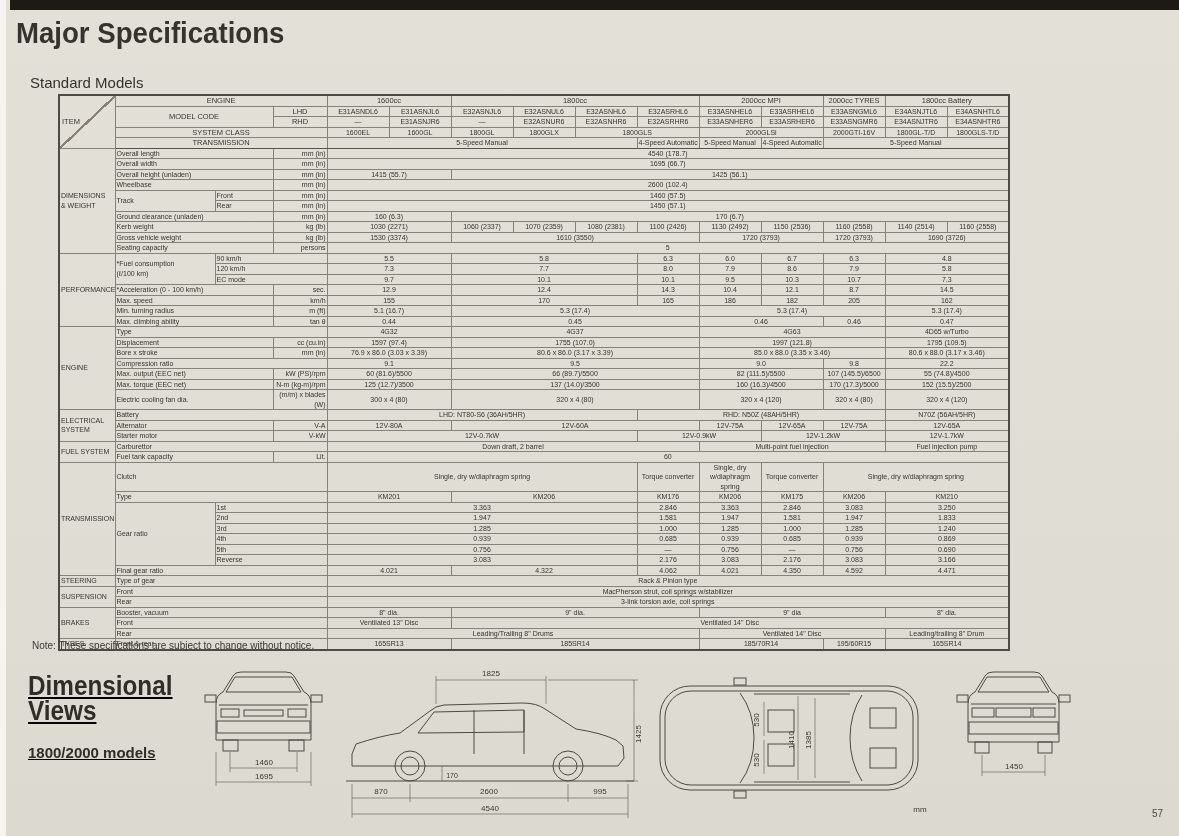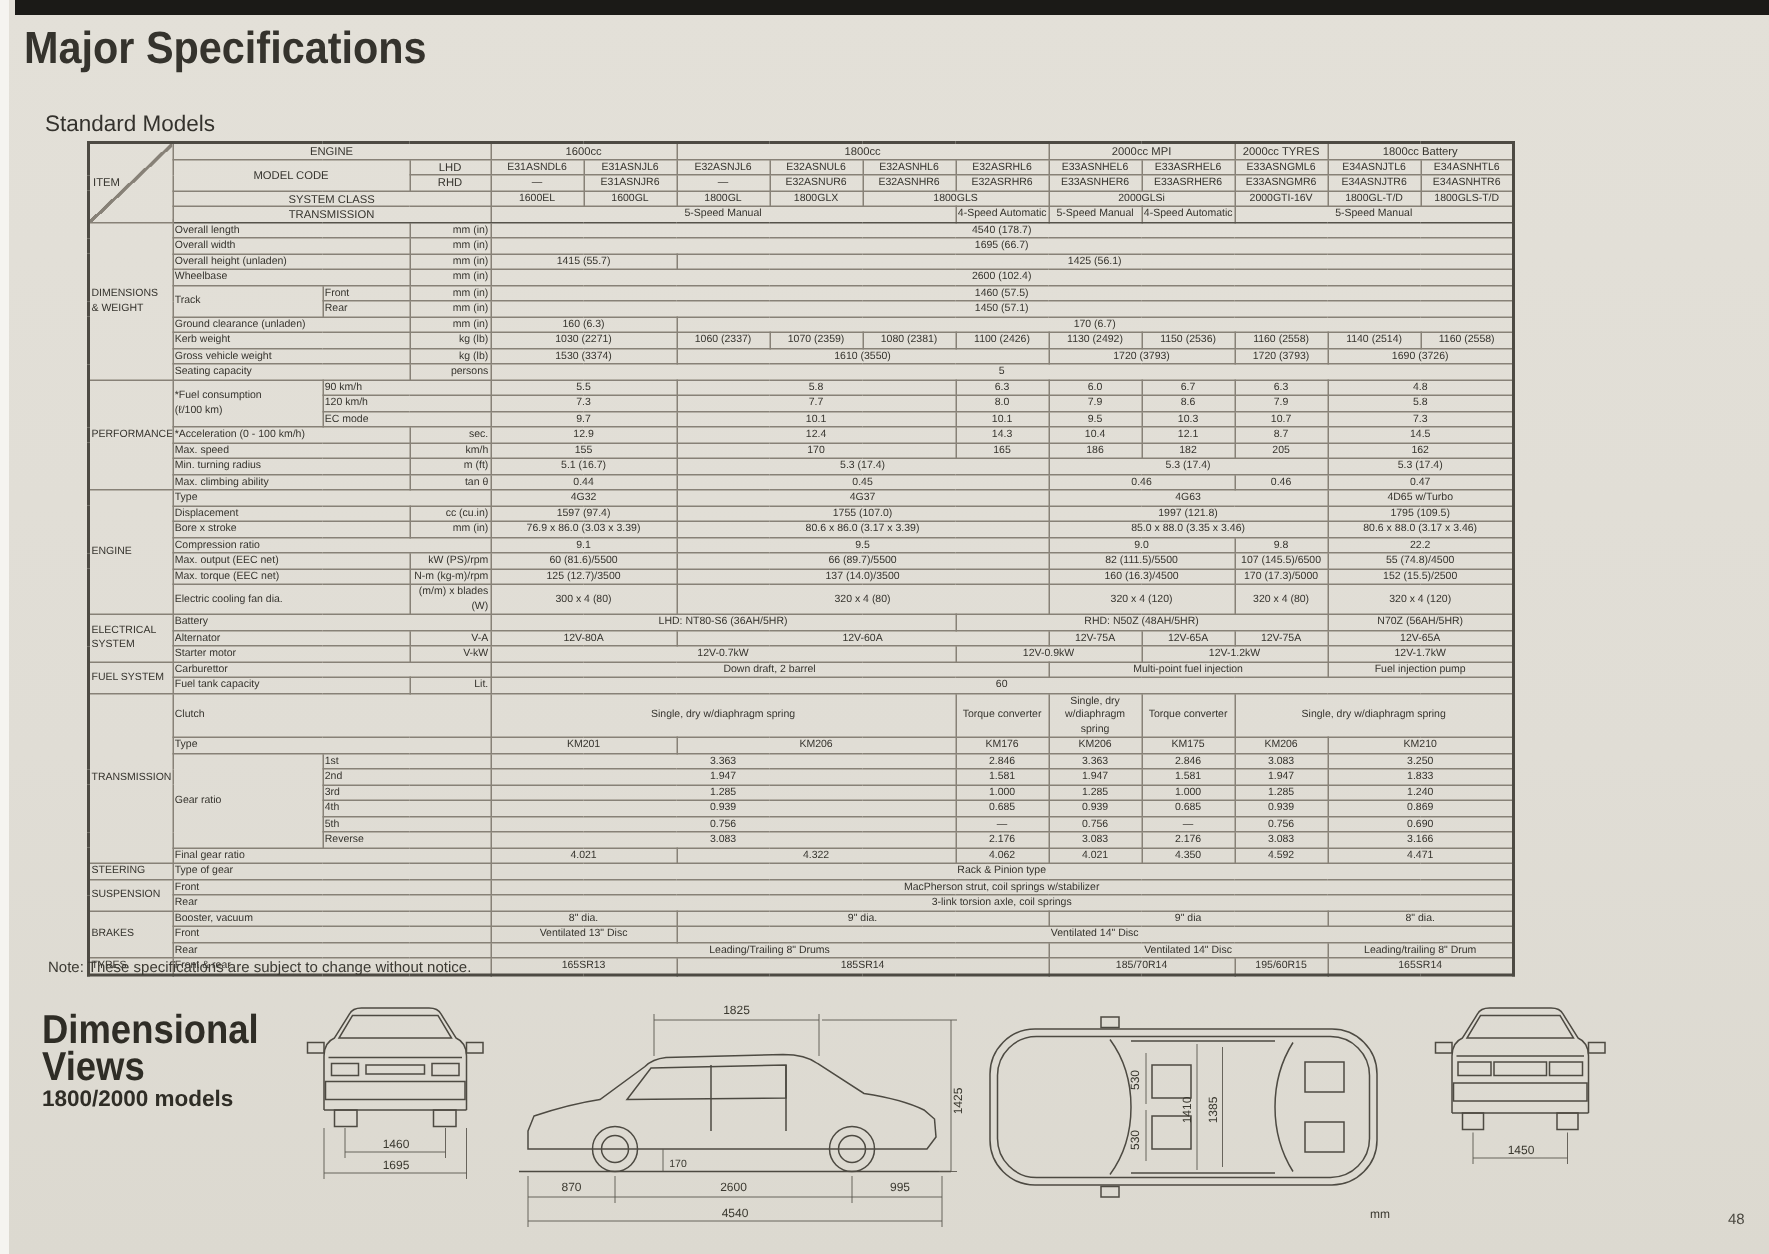--- a/index.html
+++ b/index.html
@@ -24,25 +24,25 @@
   td.sec  { font-size:7.5px; white-space:pre-line; text-align:left; padding-left:3px; }
   td.lbl  { text-align:left; font-size:7.3px; padding-left:3px; }
   td.grp  { white-space:pre-line; }
   td.sub  { text-align:left; font-size:7.3px; padding-left:3px; }
   td.unit { text-align:right; padding-right:2px; font-size:6.8px; }
   td.val  { text-align:center; }
   tr.secfirst td { border-top:1.5px solid #55524a; }
   thead tr:last-child td { border-bottom:1.5px solid #55524a; }
   .note { position:absolute; left:26px; top:640px; font-size:10px; color:#3c3a33; }
   .dimrow { position:absolute; left:22px; top:660px; width:1130px; height:168px;
-            display:flex; align-items:flex-start; }
+            display:flex; align-items:flex-start;text-decoration:underline; }
   .dimhead { width:160px; padding-top:14px; color:#2f2d26; }
   .dh1 { font-size:27px; font-weight:bold; line-height:25px; transform:scaleX(.9);
          transform-origin:left; }
-  .dh2 { font-size:15px; font-weight:bold; margin-top:0; }
+  .dh2 { font-size:15px; font-weight:bold; margin-top:20px; }
   svg { display:block; }
   svg .ln { fill:none; stroke:#4d4a42; stroke-width:1; }
   svg .tn { fill:none; stroke:#5a574e; stroke-width:.6; }
   svg text { fill:#3a382f; font-size:8px; font-family:"Liberation Sans",sans-serif;
              text-anchor:middle; }
   .pageno { position:absolute; font-size:10px; color:#4a4840; }
   .pageno.left { left:4px; top:844px; }
   .pageno.right { left:1146px; top:808px; }
 </style>
 </head>
@@ -616,14 +616,14 @@
       <g class="tn">
         <line x1="44" y1="95" x2="44" y2="116"></line>
           <line x1="107" y1="95" x2="107" y2="116"></line>
         <line x1="44" y1="112" x2="107" y2="112"></line>
       </g>
       <text x="76" y="109">1450</text>
     </svg>
   </div>
 
   <div class="pageno left">37</div>
-  <div class="pageno right">48</div>
+  <div class="pageno right">57</div>
 </div>
 
 </body></html>

